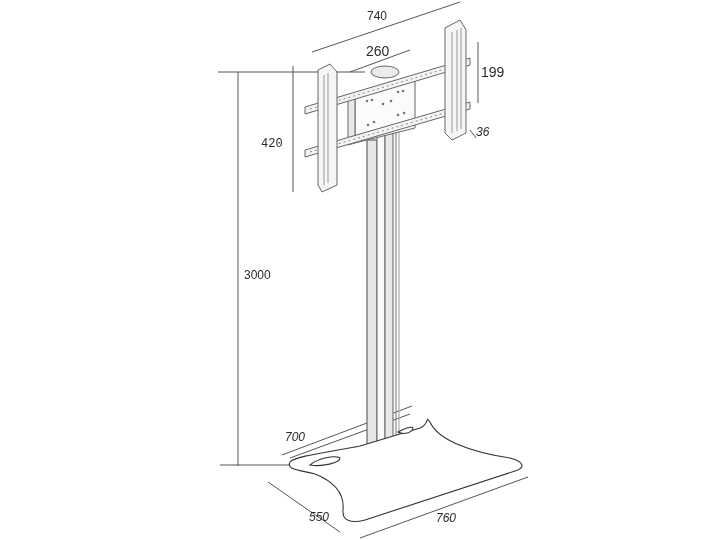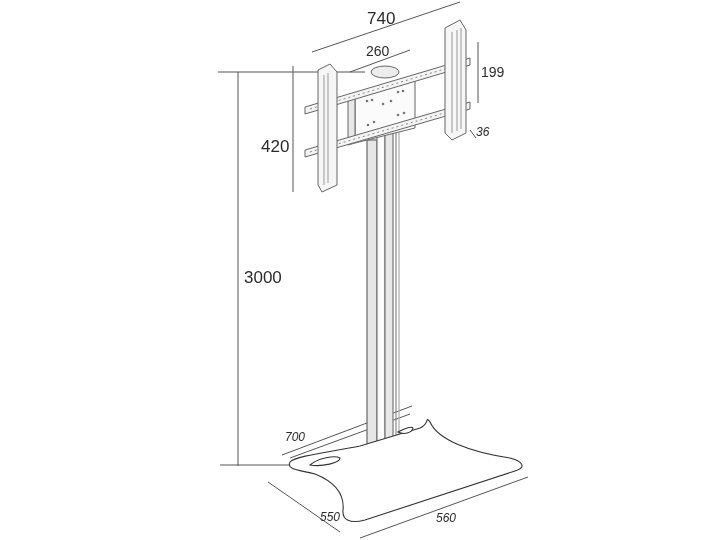--- a/index.html
+++ b/index.html
@@ -1,21 +1,21 @@
 <!DOCTYPE html>
 <html><head>
 <meta charset="utf-8">
 <style>
   html, body { margin: 0; padding: 0; background: #ffffff; }
   body { width: 720px; height: 540px; position: relative; overflow: hidden;
          font-family: "Liberation Sans", sans-serif; }
   #stage { position: absolute; left: 0; top: 0; width: 720px; height: 540px; }
   .dim-label { position: absolute; color: #2a2a2a; font-family: "Liberation Sans", sans-serif;
                white-space: nowrap; line-height: 1; }
-  .big { font-size: 17px; text-align: right; }
+  .big { font-size: 12px; text-align: right; }
   .small { font-size: 12px; font-style: italic; }
   .mid { font-size: 14px; }
 </style>
 </head>
 <body>
 
 <div id="stage">
   <svg width="720" height="540" viewBox="0 0 720 540" xmlns="http://www.w3.org/2000/svg">
     <g fill="none" stroke="#555" stroke-width="1">
 
@@ -98,18 +98,18 @@
                C300,470 286,470 290,462 Z"></path>
       <path d="M310,465 C318,458 335,455 340,458 C340,463 322,467 310,465 Z"></path>
       <path d="M398,432 C405,428 412,426 413,428 C412,433 404,435 398,432 Z"></path>
     </g>
   </svg>
 
   <div class="dim-label big" style="left:367px; top:10px;">740</div>
   <div class="dim-label mid" style="left:366px; top:44px;">260</div>
   <div class="dim-label mid" style="left:481px; top:65px;">199</div>
   <div class="dim-label small" style="left:476px; top:126px;">36</div>
-  <div class="dim-label big" style="left:261px; top:138px;">420</div>
+  <div class="dim-label big" style="left:261px; top:138px;font-family:Liberation Mono, monospace;">420</div>
   <div class="dim-label big" style="left:244px; top:269px;">3000</div>
   <div class="dim-label small" style="left:285px; top:431px;">700</div>
-  <div class="dim-label small" style="left:284px; top:511px;padding-left:36px;">550</div>
-  <div class="dim-label small" style="left:436px; top:512px;">560</div>
+  <div class="dim-label small" style="left:273px; top:511px;padding-left:36px;">550</div>
+  <div class="dim-label small" style="left:436px; top:512px;">760</div>
 </div>
 
 </body></html>

